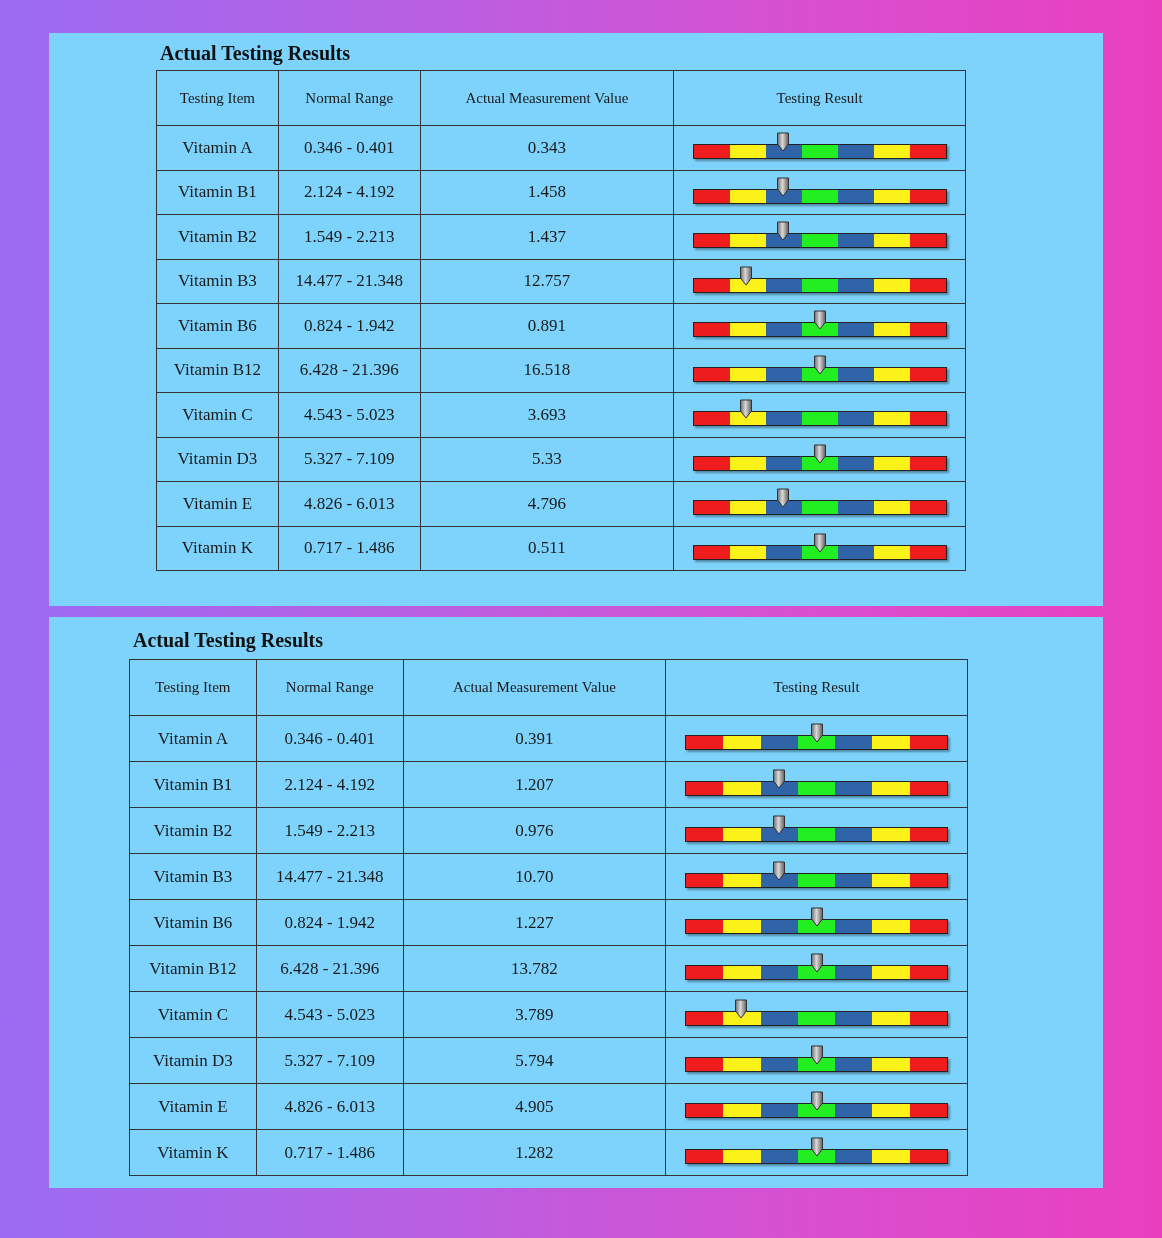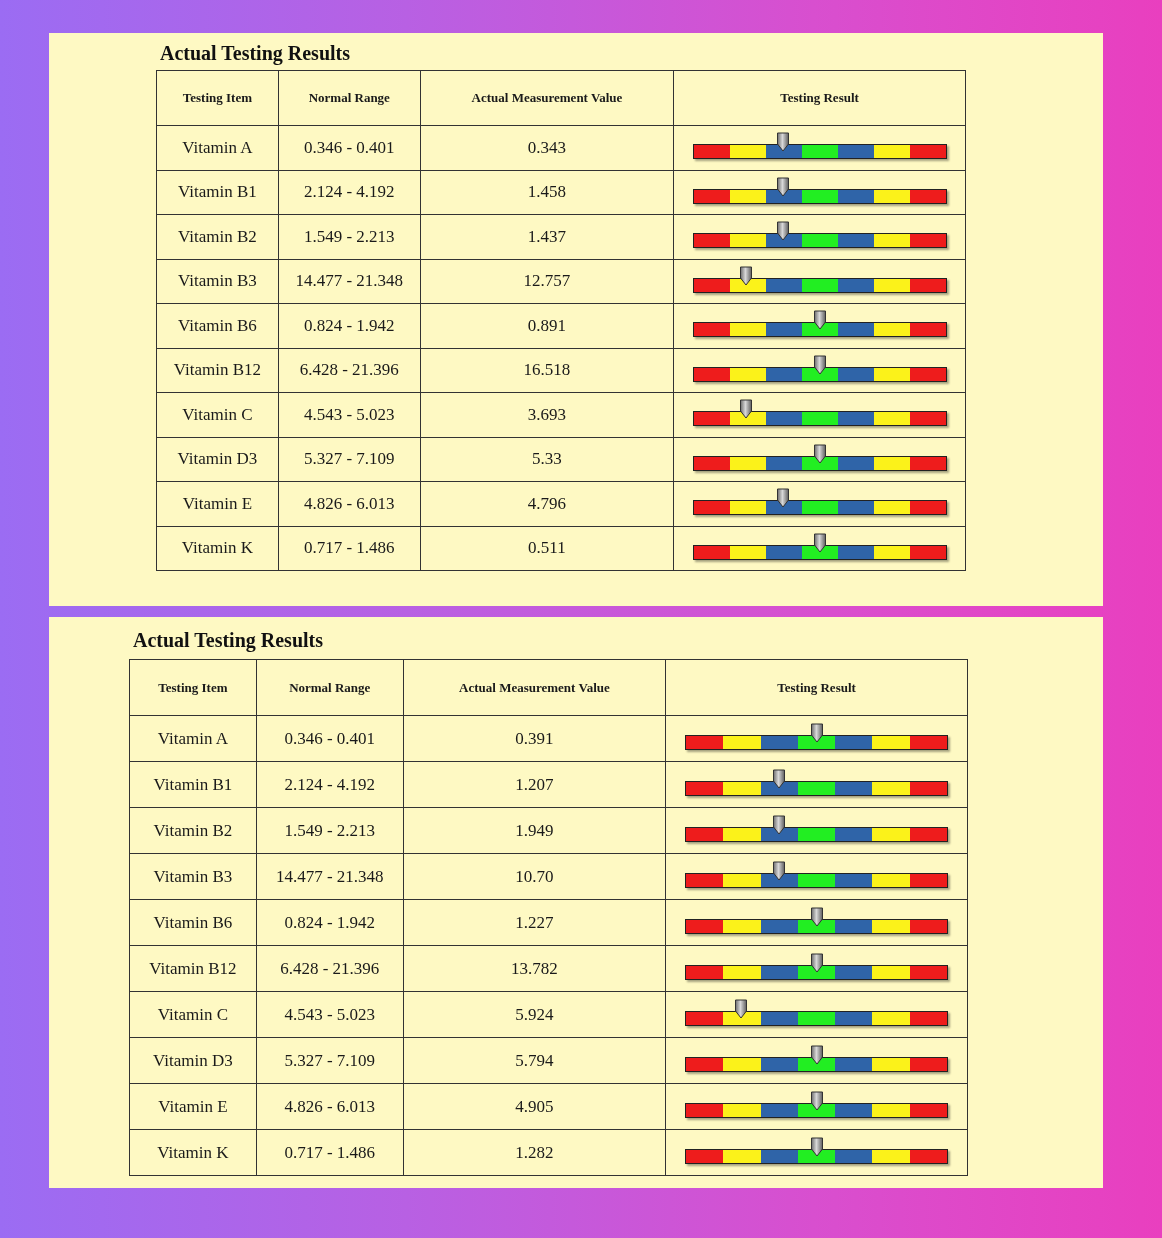--- a/index.html
+++ b/index.html
@@ -2,39 +2,39 @@
 <html><head>
 <meta charset="utf-8">
 <style>
   html, body { margin: 0; padding: 0; }
   body {
     width: 1162px; height: 1238px; position: relative; overflow: hidden;
     background: linear-gradient(90deg, #9b6cf3 0%, #b860e3 35%, #d84fcf 70%, #e93fbf 100%);
     font-family: "Liberation Serif", "DejaVu Serif", serif;
   }
   .panel {
-    position: absolute; background: #fef9c3;
+    position: absolute; background: #7dd3fc;
   }
   #panel1 { left: 49px; top: 33px; width: 1054px; height: 573px; }
   #panel2 { left: 49px; top: 617px; width: 1054px; height: 571px; }
   .title {
     position: absolute; font-weight: bold; font-size: 20px; color: #111;
   }
   #panel1 .title { left: 111px; top: 9px; }
   #panel2 .title { left: 84px; top: 12px; }
   table.results {
     position: absolute; border-collapse: collapse; color: #1a1a1a;
   }
   #panel1 table.results { left: 107px; top: 37px; width: 810px; }
   #panel2 table.results { left: 80px; top: 42px; width: 839px; }
   table.results th, table.results td {
     border: 1.5px solid #333; text-align: center; font-size: 17px; padding: 0 4px;
     white-space: nowrap;
   }
-  table.results th { font-weight: bold; font-size: 13px; }
+  table.results th { font-weight: normal; font-size: 15px; }
   #panel1 th { height: 54px; }
   #panel1 td { height: 43.5px; }
   #panel2 th { height: 55px; }
   #panel2 td { height: 45px; }
   #panel1 col.c1 { width: 122px; } #panel1 col.c2 { width: 142px; }
   #panel1 col.c3 { width: 254px; } #panel1 col.c4 { width: 292px; }
   #panel2 col.c1 { width: 127px; } #panel2 col.c2 { width: 147px; }
   #panel2 col.c3 { width: 263px; } #panel2 col.c4 { width: 302px; }
   .gauge-cell { position: relative; }
   .gauge {
@@ -403,21 +403,21 @@
                   </linearGradient>
                 </defs>
                 <path d="M1 1 H12 V12 L6.5 19 L1 12 Z" fill="url(#mg1_1)" stroke="#333" stroke-width="1"></path>
               </svg>
             </div>
           </td>
         </tr>
         <tr>
           <td>Vitamin B2</td>
           <td>1.549 - 2.213</td>
-          <td>1.949</td>
+          <td>0.976</td>
           <td class="gauge-cell">
             <div class="gauge">
               <div class="seg red"></div>
               <div class="seg yellow"></div>
               <div class="seg blue"></div>
               <div class="seg green"></div>
               <div class="seg blue"></div>
               <div class="seg yellow"></div>
               <div class="seg red"></div>
               <svg class="marker" viewBox="0 0 13 20" style="left: 35.5%;">
@@ -507,21 +507,21 @@
                   </linearGradient>
                 </defs>
                 <path d="M1 1 H12 V12 L6.5 19 L1 12 Z" fill="url(#mg1_5)" stroke="#333" stroke-width="1"></path>
               </svg>
             </div>
           </td>
         </tr>
         <tr>
           <td>Vitamin C</td>
           <td>4.543 - 5.023</td>
-          <td>5.924</td>
+          <td>3.789</td>
           <td class="gauge-cell">
             <div class="gauge">
               <div class="seg red"></div>
               <div class="seg yellow"></div>
               <div class="seg blue"></div>
               <div class="seg green"></div>
               <div class="seg blue"></div>
               <div class="seg yellow"></div>
               <div class="seg red"></div>
               <svg class="marker" viewBox="0 0 13 20" style="left: 21%;">

